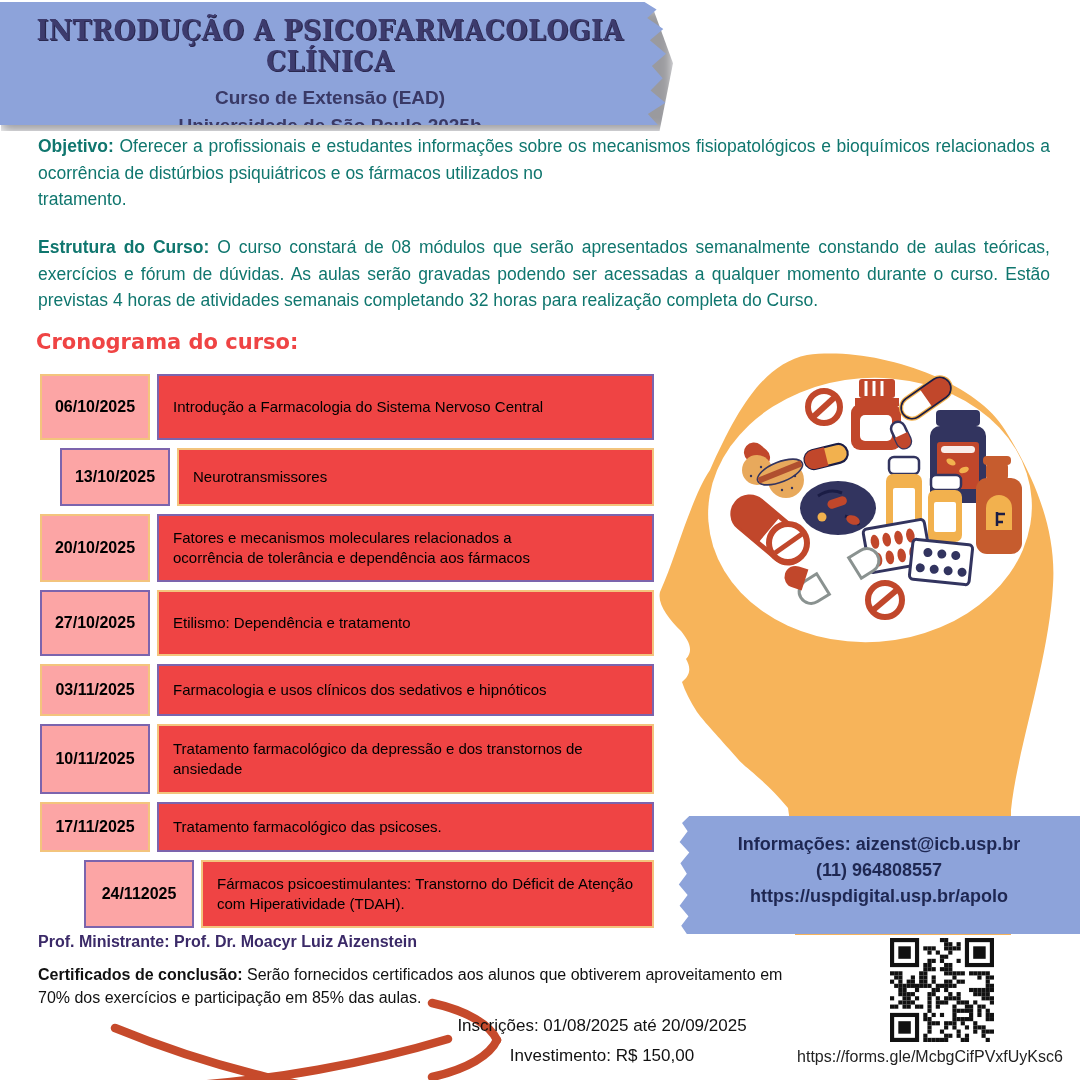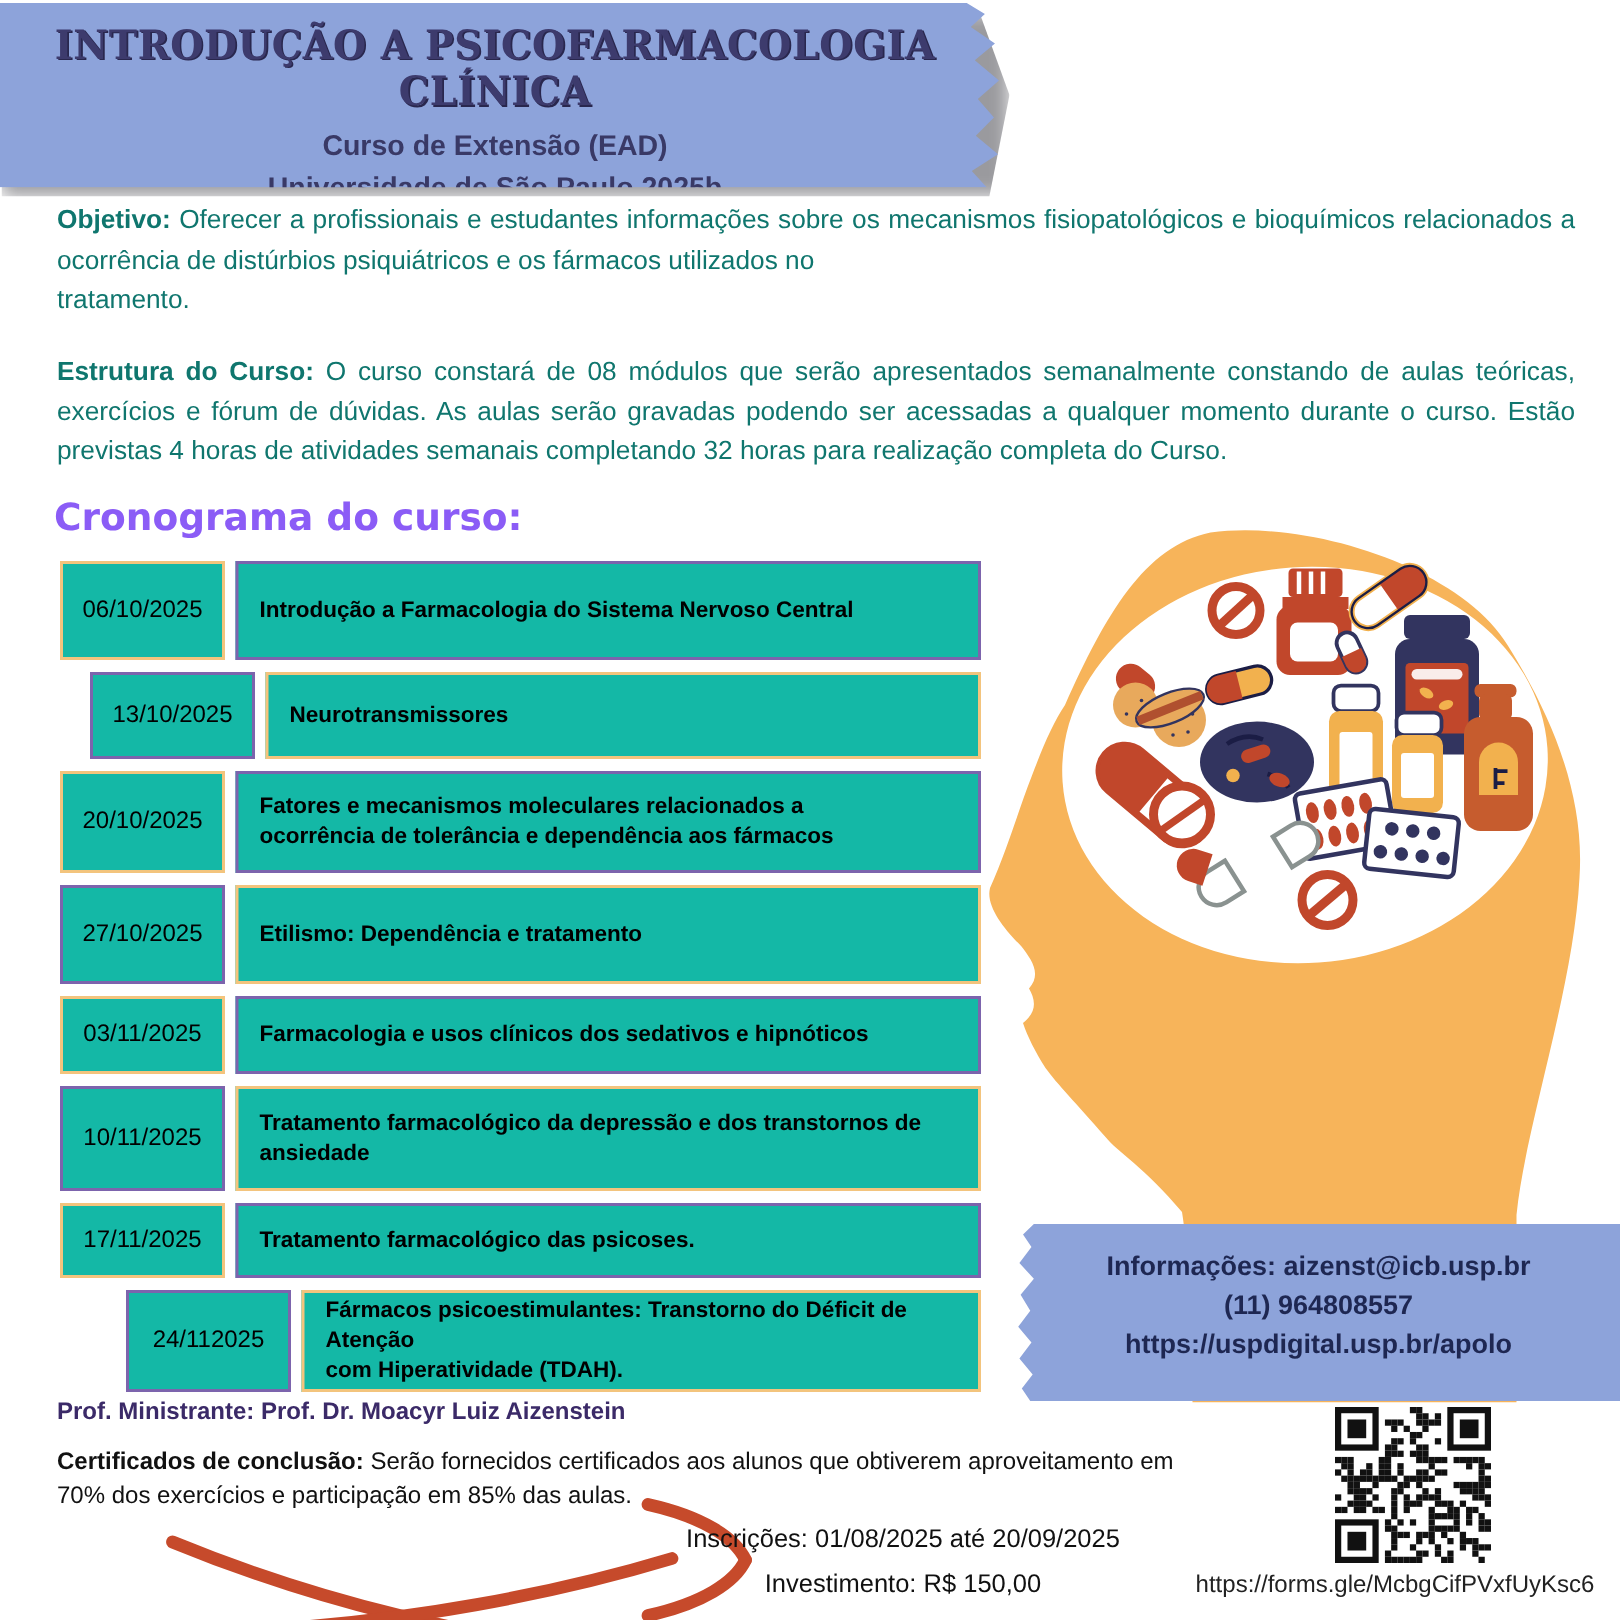--- a/index.html
+++ b/index.html
@@ -27,31 +27,31 @@
 
   
   .para{position:absolute;left:38px;width:1012px;font-size:17.5px;line-height:1.52;color:#0f766e;text-align:justify;}
   .para .lbl{font-weight:700;}
   .para .txt{white-space:pre-line;}
   .objetivo{top:133px;}
   .estrutura{top:234px;}
 
   
   .schedule-heading{position:absolute;left:36px;top:330px;
-    font-family:"DejaVu Sans",sans-serif;font-weight:800;font-size:25px;color:#8b5cf6;}
+    font-family:"DejaVu Sans",sans-serif;font-weight:800;font-size:21px;color:#ef4444;}
   .schedule{position:absolute;left:40px;top:374px;width:614px;display:flex;flex-direction:column;gap:8px;}
   .srow{display:flex;gap:7px;}
   .srow:nth-child(1){height:66px;} .srow:nth-child(2){height:58px;padding-left:20px;}
   .srow:nth-child(3){height:68px;} .srow:nth-child(4){height:66px;}
   .srow:nth-child(5){height:52px;} .srow:nth-child(6){height:70px;}
   .srow:nth-child(7){height:50px;} .srow:nth-child(8){height:68px;padding-left:44px;}
   .date-cell{flex:none;width:106px;display:flex;align-items:center;justify-content:center;
-    border:2px solid;background:#14b8a6;font-weight:400;font-size:16px;color:#000;}
-  .topic-cell{flex:1;display:flex;align-items:center;border:2px solid;background:#14b8a6;
-    padding:4px 18px 4px 14px;font-weight:700;font-size:15px;line-height:1.35;color:#000;white-space:pre-line;}
+    border:2px solid;background:#fca5a5;font-weight:700;font-size:16px;color:#000;}
+  .topic-cell{flex:1;display:flex;align-items:center;border:2px solid;background:#ef4444;
+    padding:4px 18px 4px 14px;font-weight:400;font-size:15px;line-height:1.35;color:#000;white-space:pre-line;}
   .srow:nth-child(odd) .date-cell{border-color:#F3C47D;}
   .srow:nth-child(odd) .topic-cell{border-color:#7C64AD;}
   .srow:nth-child(even) .date-cell{border-color:#7C64AD;}
   .srow:nth-child(even) .topic-cell{border-color:#F3C47D;}
 
   
   .professor-line{position:absolute;left:38px;top:933px;font-weight:700;font-size:16px;color:#3B2A68;}
   .certificates{position:absolute;left:38px;top:963px;width:776px;font-size:16px;line-height:1.45;color:#111;}
   .certificates .lbl{font-weight:700;}
   .enrollment{position:absolute;left:452px;top:1016px;width:300px;text-align:center;font-size:17px;color:#111;}

